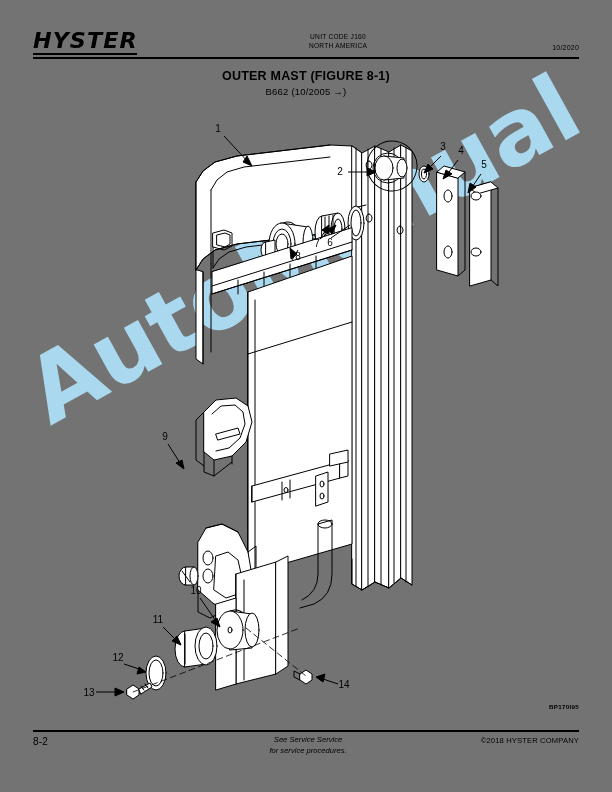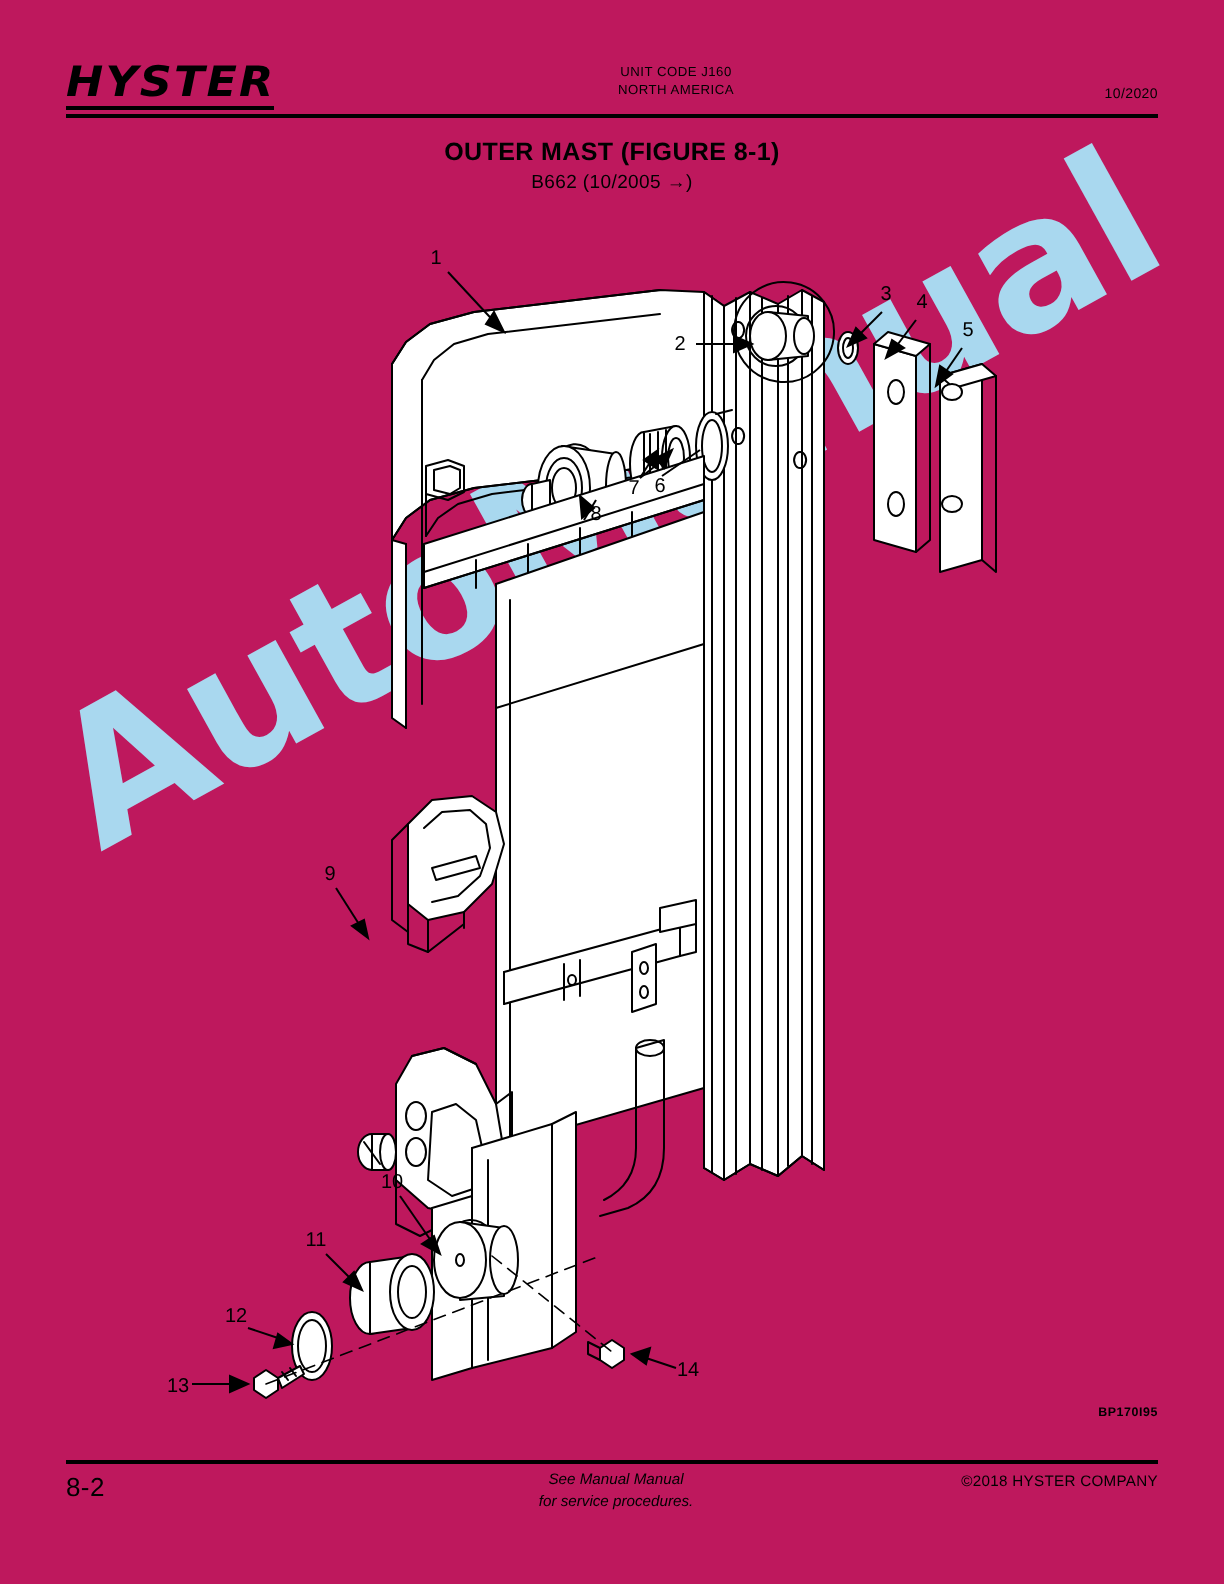--- a/index.html
+++ b/index.html
@@ -1,20 +1,20 @@
 <!DOCTYPE html>
 <html><head>
 <meta charset="utf-8">
 <title>Hyster Parts Manual Page</title>
 <style>
   html,body{margin:0;padding:0;background:#ffffff;}
   body{width:612px;height:792px;position:relative;overflow:hidden;
        font-family:"Liberation Sans",sans-serif;color:#000;}
 
-  .page{position:absolute;inset:0;width:612px;height:792px;background:#be185d;}
+  .page{position:absolute;inset:0;width:612px;height:792px;background:#737373;}
 
   
   .header{position:absolute;left:33px;top:30px;width:546px;height:30px;}
   .logo{position:absolute;left:0;top:0;font-family:"DejaVu Sans",sans-serif;
         font-weight:bold;font-style:italic;font-size:21px;letter-spacing:1.0px;
         line-height:22px;color:#000;transform:scaleX(1.06);transform-origin:left top;}
   .logo-rule{position:absolute;left:0;top:23px;width:104px;height:2.2px;background:#000;}
   .hdr-center{position:absolute;left:190px;top:2px;width:230px;text-align:center;
         font-size:6.6px;line-height:9.2px;letter-spacing:.25px;}
   .hdr-date{position:absolute;right:0;top:14px;font-size:7px;letter-spacing:.2px;}
@@ -37,21 +37,21 @@
        color:#a9d8ef;white-space:nowrap;
        transform:rotate(-29deg);transform-origin:left center;letter-spacing:-1px;}
 
   
   .draw-id{position:absolute;right:33px;top:703px;font-size:6.2px;
        font-weight:bold;letter-spacing:.3px;}
 
   
   .footer{position:absolute;left:33px;top:730px;width:546px;}
   .footer-rule{position:absolute;left:0;top:0;width:546px;height:1.8px;background:#000;}
-  .foot-page{position:absolute;left:0;top:6px;font-size:13px;letter-spacing:.2px;}
+  .foot-page{position:absolute;left:0;top:6px;font-size:10px;letter-spacing:.2px;}
   .foot-center{position:absolute;left:160px;top:5px;width:230px;text-align:center;
        font-size:7.6px;font-style:italic;line-height:10.5px;}
   .foot-right{position:absolute;right:0;top:6px;font-size:7.6px;letter-spacing:.15px;}
 </style>
 </head>
 <body>
 
 <div class="page">
 
   <div class="header">
@@ -348,19 +348,19 @@
     </g>
   </svg>
   </div>
 
   <div class="draw-id">BP170I95</div>
 
   <div class="footer">
     <div class="footer-rule"></div>
     <div class="foot-page">8-2</div>
     <div class="foot-center">
-      <div>See Manual Manual</div>
+      <div>See Service Service</div>
       <div>for service procedures.</div>
     </div>
     <div class="foot-right">©2018 HYSTER COMPANY</div>
   </div>
 
 </div>
 
 </body></html>

